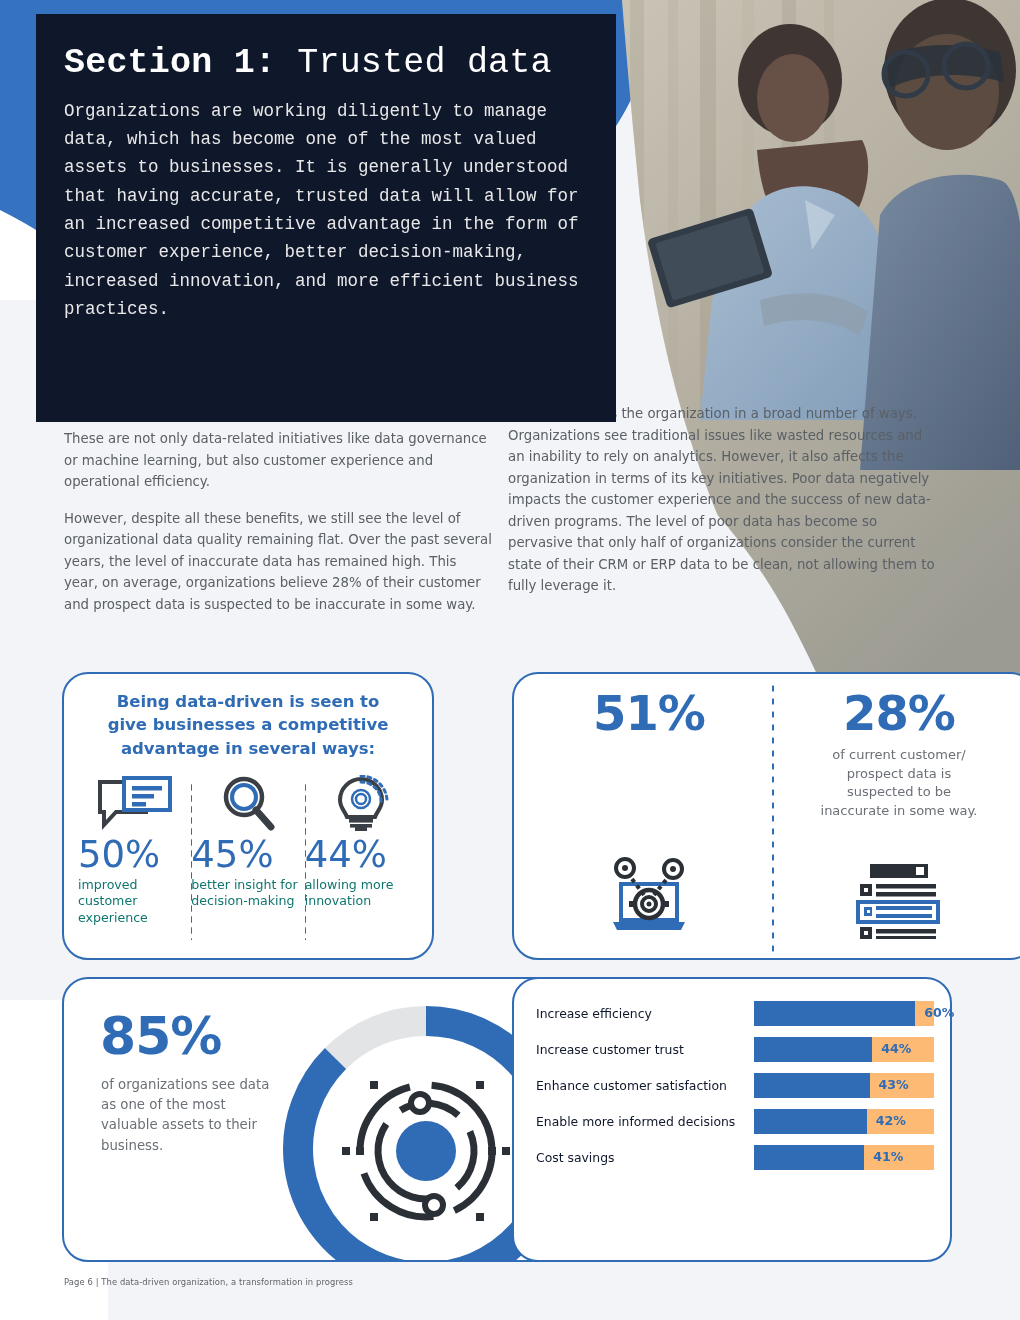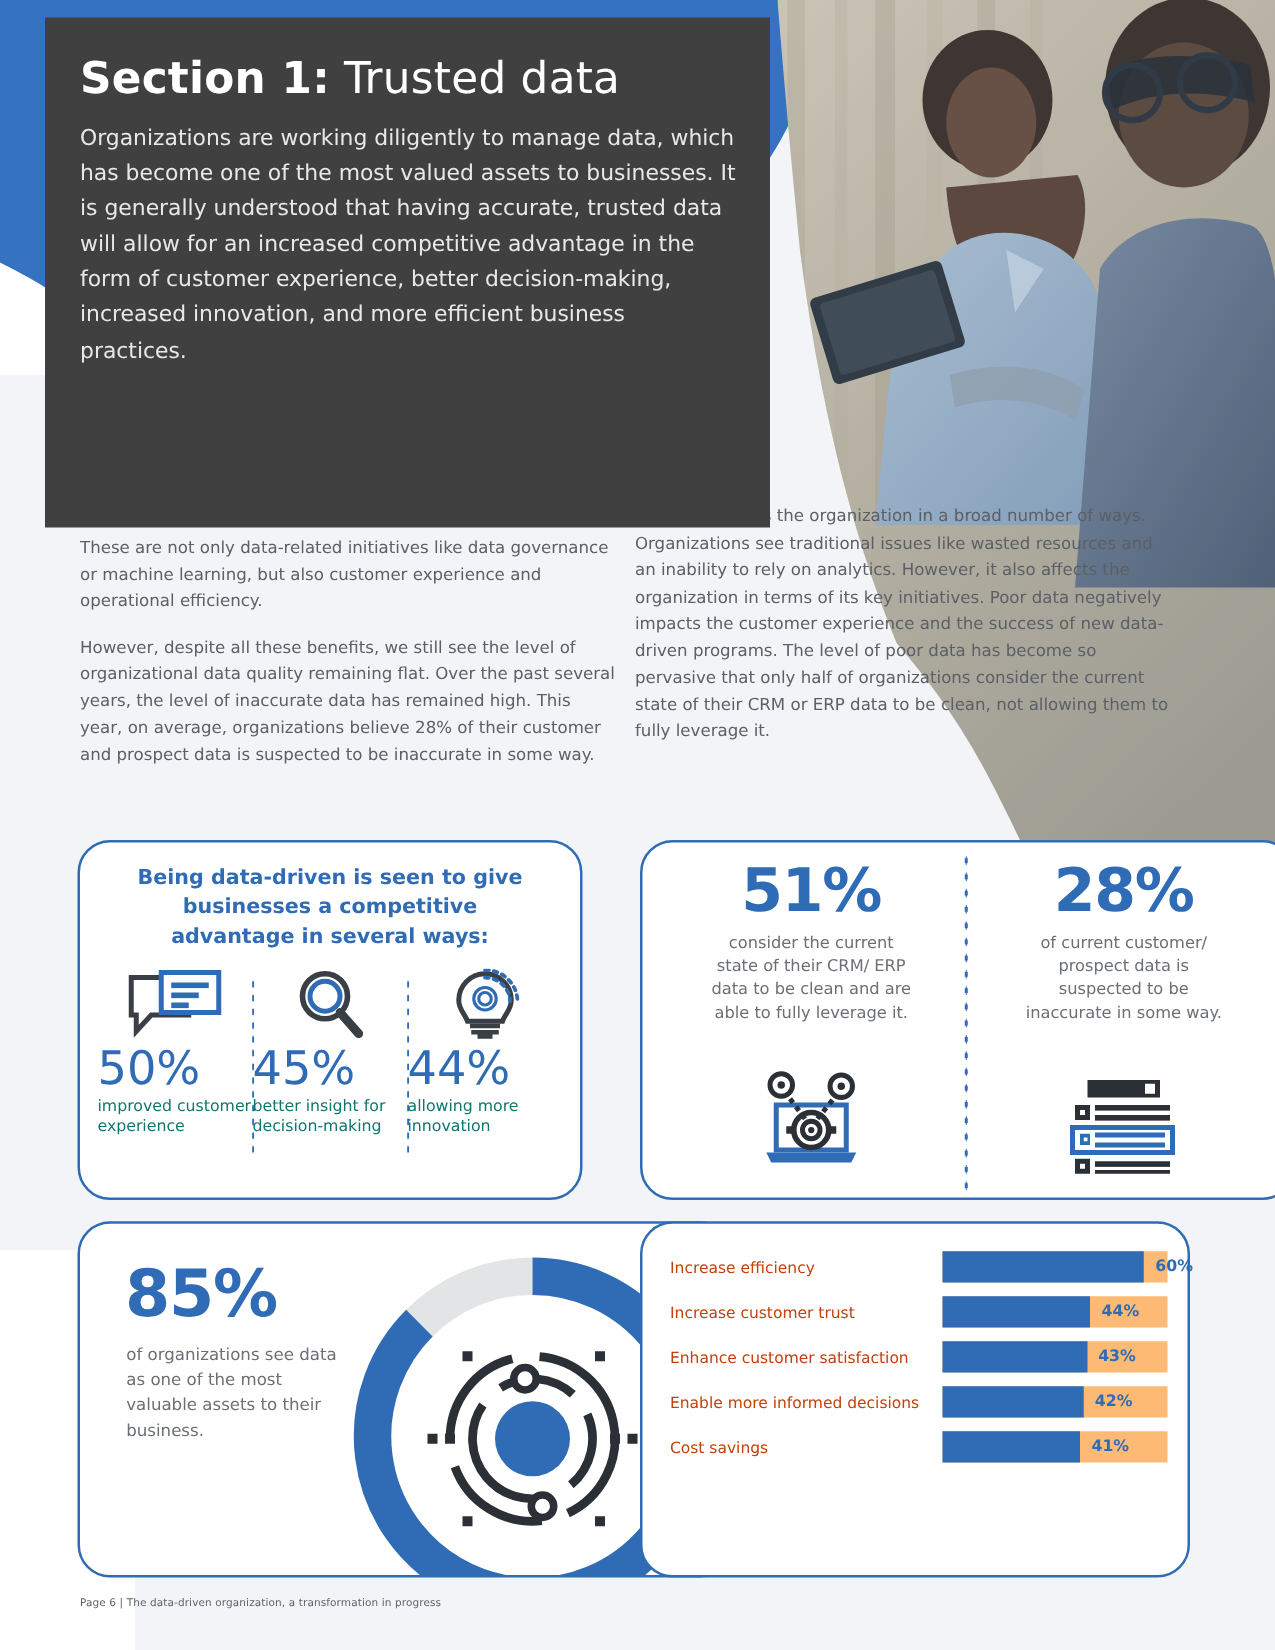--- a/index.html
+++ b/index.html
@@ -12,39 +12,39 @@
   .page-bg { position:absolute; inset:0; background:#f2f4f8; }
   .bg-curve-left {
     position:absolute; left:-520px; top:-120px; width:680px; height:1400px;
     background:#ffffff;
     border-radius:0 50% 40% 0 / 0 45% 45% 0;
   }
 
   
   .hero-box {
     position:absolute; left:36px; top:14px; width:580px; height:408px;
-    background:#404040; z-index:5; padding:30px 26px 0 28px;
+    background:#0f172a; z-index:5; padding:30px 26px 0 28px;font-family:Liberation Mono, monospace;
   }
   .hero-title { font-size:35px; line-height:1.1; color:#ffffff; margin-bottom:14px; letter-spacing:0.2px; }
   .hero-title .strong { font-weight:bold; }
   .hero-title .light { font-weight:normal; }
   .hero-body { font-size:17.5px; line-height:1.62; color:#e8e8e8; max-width:535px; }
 
   
   .col { position:absolute; font-size:13.3px; line-height:1.62; color:#5b6066; z-index:4; }
   .col p { margin-bottom:15px; }
   .col-left  { left:64px;  top:428px; width:430px; }
   .col-right { left:508px; top:403px; width:432px; }
 
   
   .card {
     position:absolute; background:#ffffff; border:2px solid #2f6cb5;
     border-radius:26px; z-index:6;
   }
-  #card-ways     { left:62px;  top:672px;  width:404px; height:288px; }
+  #card-ways     { left:62px;  top:672px;  width:372px; height:288px; }
   #card-stats    { left:512px; top:672px;  width:524px; height:288px; }
   #card-assets   { left:62px;  top:977px;  width:524px; height:285px; overflow:hidden; }
   #card-reasons  { left:512px; top:977px;  width:440px; height:285px; }
 
   .card-title {
     text-align:center; color:#2f6cb5; font-weight:bold;
     font-size:16.5px; line-height:1.42;
   }
 
   
@@ -72,21 +72,21 @@
   .stat-icon { margin-top:auto; padding-bottom:4px; }
 
   
   .assets-pct { position:absolute; left:36px; top:27px; font-size:52px; color:#2f6cb5; font-weight:bold; letter-spacing:-1px; }
   .assets-lbl { position:absolute; left:37px; top:96px; width:180px; font-size:13.3px; color:#6b7077; line-height:1.52; }
   .donut-wrap { position:absolute; left:212px; top:20px; width:260px; height:290px; }
 
   
   .bars { margin-top:22px; padding:0 16px 0 22px; }
   .bar-row { display:flex; align-items:center; height:25px; margin-bottom:11px; }
-  .bar-lbl { width:218px; font-size:12.4px; color:#c2410c; }
+  .bar-lbl { width:218px; font-size:12.4px; color:#0f172a; }
   .bar-track { position:relative; flex:1; height:25px; background:#fdba74; }
   .bar-fill { position:absolute; left:0; top:0; bottom:0; background:#2f6cb5; }
   .bar-val { position:absolute; top:4px; font-size:12.6px; color:#2f6cb5; font-weight:bold; }
 
   
   .footer {
     position:absolute; left:64px; top:1277px; font-size:8.4px; color:#5e6369; z-index:7;
     letter-spacing:0.1px;
   }
 </style>
@@ -228,21 +228,20 @@
     </div>
 
   </div>
 </div>
 
 <div class="card" id="card-stats">
   <div class="stats-cols">
 
     <div class="stat">
       <div class="stat-pct">51%</div>
-      <div class="stat-lbl">consider the current state of their CRM/ ERP data to be clean and are able to fully leverage it.</div>
       <div class="stat-icon">
         <svg width="96" height="84" viewBox="0 0 96 84">
           <path d="M20,28 h56 v36 h-56 z" fill="none" stroke="#2f6cb5" stroke-width="4"></path>
           <path d="M12,66 h72 l-4,8 h-64 z" fill="#2f6cb5"></path>
           <circle cx="24" cy="12" r="9" fill="none" stroke="#2b3036" stroke-width="4"></circle>
           <circle cx="24" cy="12" r="3" fill="#2b3036"></circle>
           <circle cx="72" cy="13" r="9" fill="none" stroke="#2b3036" stroke-width="4"></circle>
           <circle cx="72" cy="13" r="3" fill="#2b3036"></circle>
           <circle cx="48" cy="48" r="14" fill="none" stroke="#2b3036" stroke-width="4.5"></circle>
           <circle cx="48" cy="48" r="7" fill="none" stroke="#2b3036" stroke-width="4"></circle>

